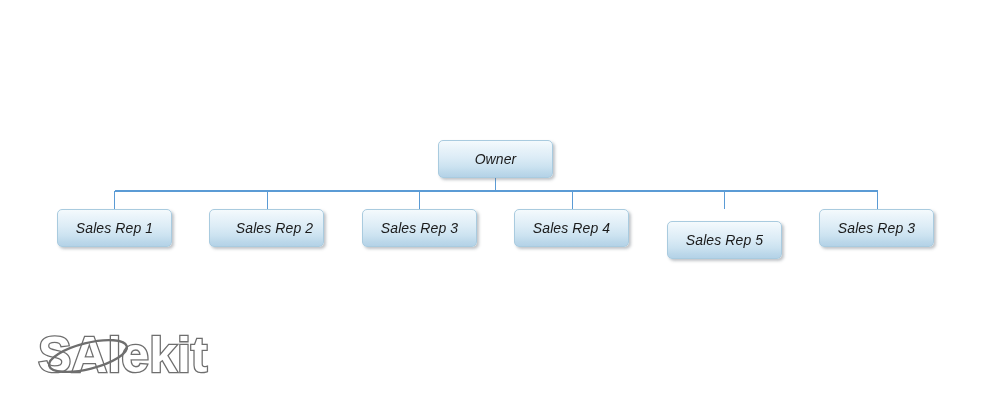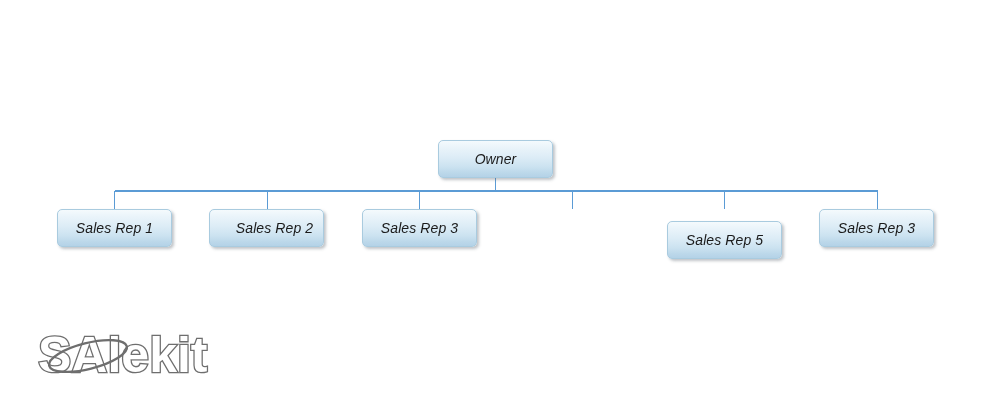--- a/index.html
+++ b/index.html
@@ -104,20 +104,23 @@
 
   <div class="node node-rep" style="left:57px;">
     <span class="node-label">Sales Rep 1</span>
   </div>
   <div class="node node-rep" style="left:209px;padding-left:16px;">
     <span class="node-label">Sales Rep 2</span>
   </div>
   <div class="node node-rep" style="left:362px;">
     <span class="node-label">Sales Rep 3</span>
   </div>
+  <div class="node node-rep" style="left:514px;">
+    <span class="node-label">Sales Rep 4</span>
+  </div>
   <div class="node node-rep" style="left:667px;margin-top:12px;">
     <span class="node-label">Sales Rep 5</span>
   </div>
   <div class="node node-rep" style="left:819px;">
     <span class="node-label">Sales Rep 3</span>
   </div>
 
   <svg id="watermark" viewBox="0 0 240 62" width="240" height="62" xmlns="http://www.w3.org/2000/svg">
     <text x="2" y="46" font-family="Liberation Sans, sans-serif" font-size="50" font-weight="bold" fill="#ffffff" stroke="#6e6e6e" stroke-width="2.6" paint-order="stroke fill">SAlekit</text>
     <ellipse cx="52" cy="30" rx="40" ry="13" transform="rotate(-14 52 30)" fill="none" stroke="#6e6e6e" stroke-width="2.4"></ellipse>

